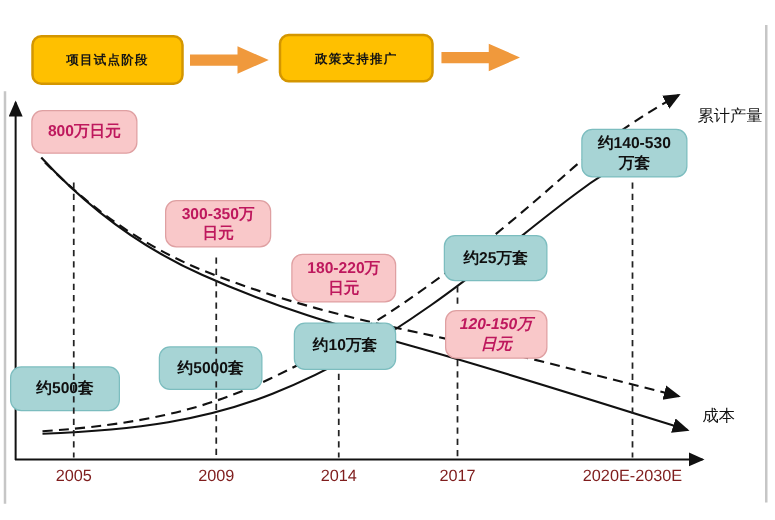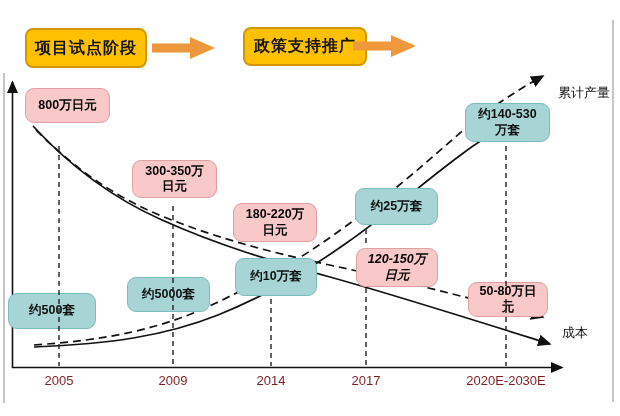--- a/index.html
+++ b/index.html
@@ -4,49 +4,49 @@
 <style>
   html,body{margin:0;padding:0;background:#fff;}
   .stage{
     position:relative;width:620px;height:416px;background:#ffffff;overflow:hidden;
     font-family:"Liberation Sans","DejaVu Sans",sans-serif;color:#111;
   }
   .edge-line{position:absolute;width:2px;background:#c6c6c6;}
   .phase-box{
     position:absolute;background:#FFC000;border:2px solid #D49600;border-radius:8px;
     display:flex;align-items:center;justify-content:center;
-    font-size:16px;font-weight:bold;color:#141414;letter-spacing:1px;box-sizing:border-box;
+    font-size:10px;font-weight:bold;color:#141414;letter-spacing:1px;box-sizing:border-box;
   }
   .phase-arrow{position:absolute;}
   .chart-svg,.overlay-svg{position:absolute;left:0;top:0;pointer-events:none;}
   .vbox{
     position:absolute;border-radius:9px;box-sizing:border-box;
     display:flex;flex-direction:column;align-items:center;justify-content:center;
     text-align:center;line-height:1.22;font-weight:600;font-size:12.5px;
   }
-  .pink{background:#F9C8C9;border:1.5px solid #DFA0A2;color:#000000;}
+  .pink{background:#F9C8C9;border:1.5px solid #DFA0A2;color:#be185d;}
   .teal{background:#A7D4D5;border:1.5px solid #7CBDBF;color:#101010;}
   .tick-label{position:absolute;width:90px;text-align:center;font-size:13px;color:#7f1d1d;}
   .side-label{position:absolute;font-size:13px;color:#111;white-space:nowrap;}
 </style>
 </head>
 <body>
 
 <div class="stage">
 
   <div class="edge-line" style="left:3px;top:73px;height:330px;"></div>
   <div class="edge-line" style="left:612px;top:20px;height:382px;"></div>
 
   <div class="phase-box" style="left:25px;top:28px;width:122px;height:40px;">
     <span>项目试点阶段</span>
   </div>
   <svg class="phase-arrow" style="left:152px;top:36px;" width="64" height="24" viewBox="0 0 64 24">
     <polygon points="0,7.5 38,7.5 38,1 63,12 38,23 38,16.5 0,16.5" fill="#F0993C"></polygon>
   </svg>
-  <div class="phase-box" style="left:223px;top:27px;width:124px;height:39px;margin-left:20px;">
+  <div class="phase-box" style="left:223px;top:27px;width:124px;height:39px;">
     <span>政策支持推广</span>
   </div>
   <svg class="phase-arrow" style="left:353px;top:34px;" width="64" height="24" viewBox="0 0 64 24">
     <polygon points="0,7.5 38,7.5 38,1 63,12 38,23 38,16.5 0,16.5" fill="#F0993C"></polygon>
   </svg>
 
   <svg class="chart-svg" width="620" height="416" viewBox="0 0 620 416">
     <defs>
       <marker id="ah" markerWidth="9" markerHeight="8" refX="7" refY="3.5" orient="auto">
         <path d="M0,0 L8,3.5 L0,7 Z" fill="#111"></path>
@@ -69,24 +69,20 @@
     <span>300-350万</span>
     <span>日元</span>
   </div>
   <div class="vbox pink" style="left:233px;top:203px;width:84px;height:39px;">
     <span>180-220万</span>
     <span>日元</span>
   </div>
   <div class="vbox pink" style="left:356px;top:248px;width:82px;height:39px;font-style:italic;">
     <span>120-150万</span>
     <span>日元</span>
-  </div>
-  <div class="vbox pink" style="left:468px;top:282px;width:80px;height:35px;">
-    <span>50-80万日</span>
-    <span>元</span>
   </div>
 
   <div class="vbox teal" style="left:8px;top:293px;width:88px;height:36px;">
     <span>约500套</span>
     <span></span>
   </div>
   <div class="vbox teal" style="left:127px;top:277px;width:83px;height:35px;">
     <span>约5000套</span>
     <span></span>
   </div>

